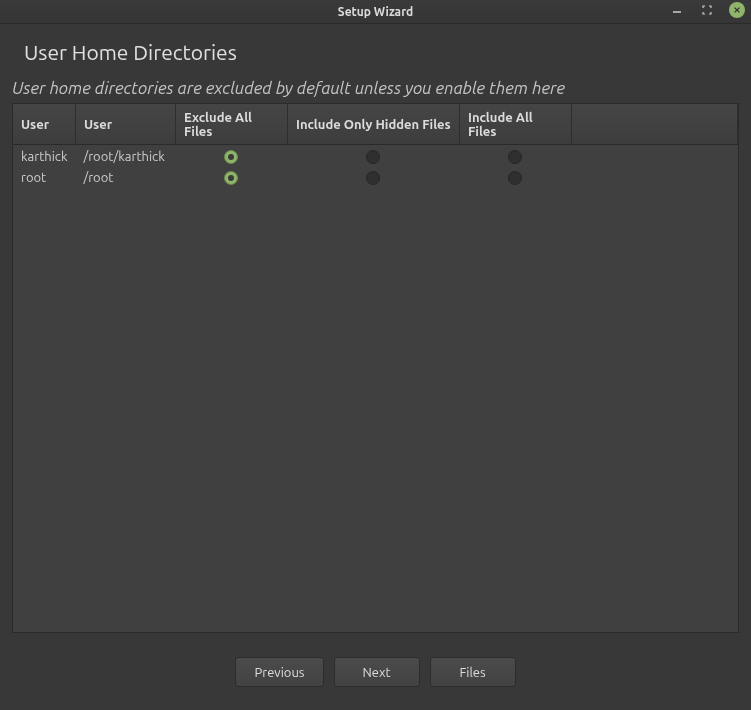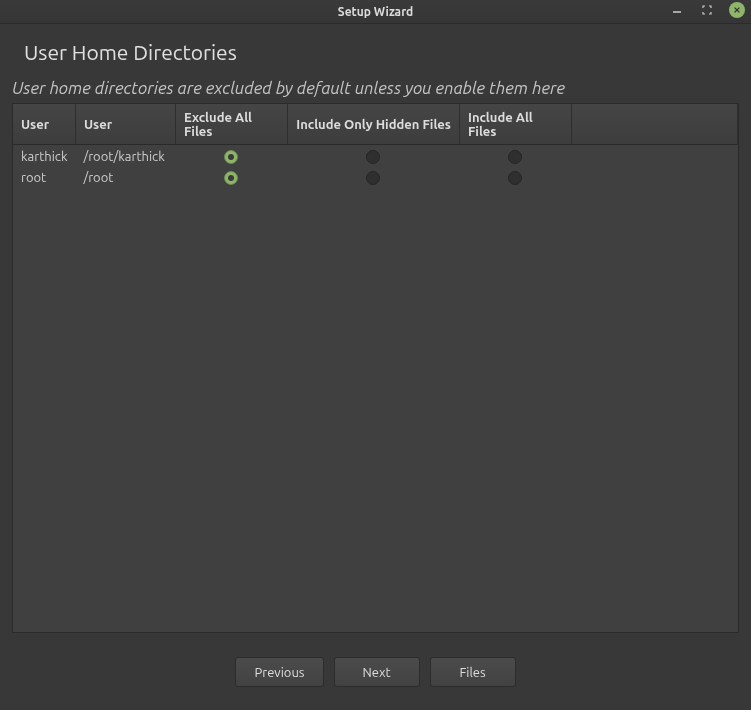--- a/index.html
+++ b/index.html
@@ -147,21 +147,21 @@
       border: 1px solid #2c2c2c;
       border-radius: 3px;
       color: #ddd;
       font-size: 13px;
       cursor: pointer;
       text-align: center;
     }
     .col-user { width: 60px; }
     .col-home { width: 100px; }
     .col-excl { width: 112px; }
-    .col-hidden { width: 172px; text-align: right; }
+    .col-hidden { width: 172px; }
     .col-incl { width: 112px; }
     .col-spacer { width: auto; }
   </style>
 </head>
 <body>
 
 <div class="titlebar">
   <span class="titlebar-title">Setup Wizard</span>
   <div class="window-controls">
     <div class="win-btn">

